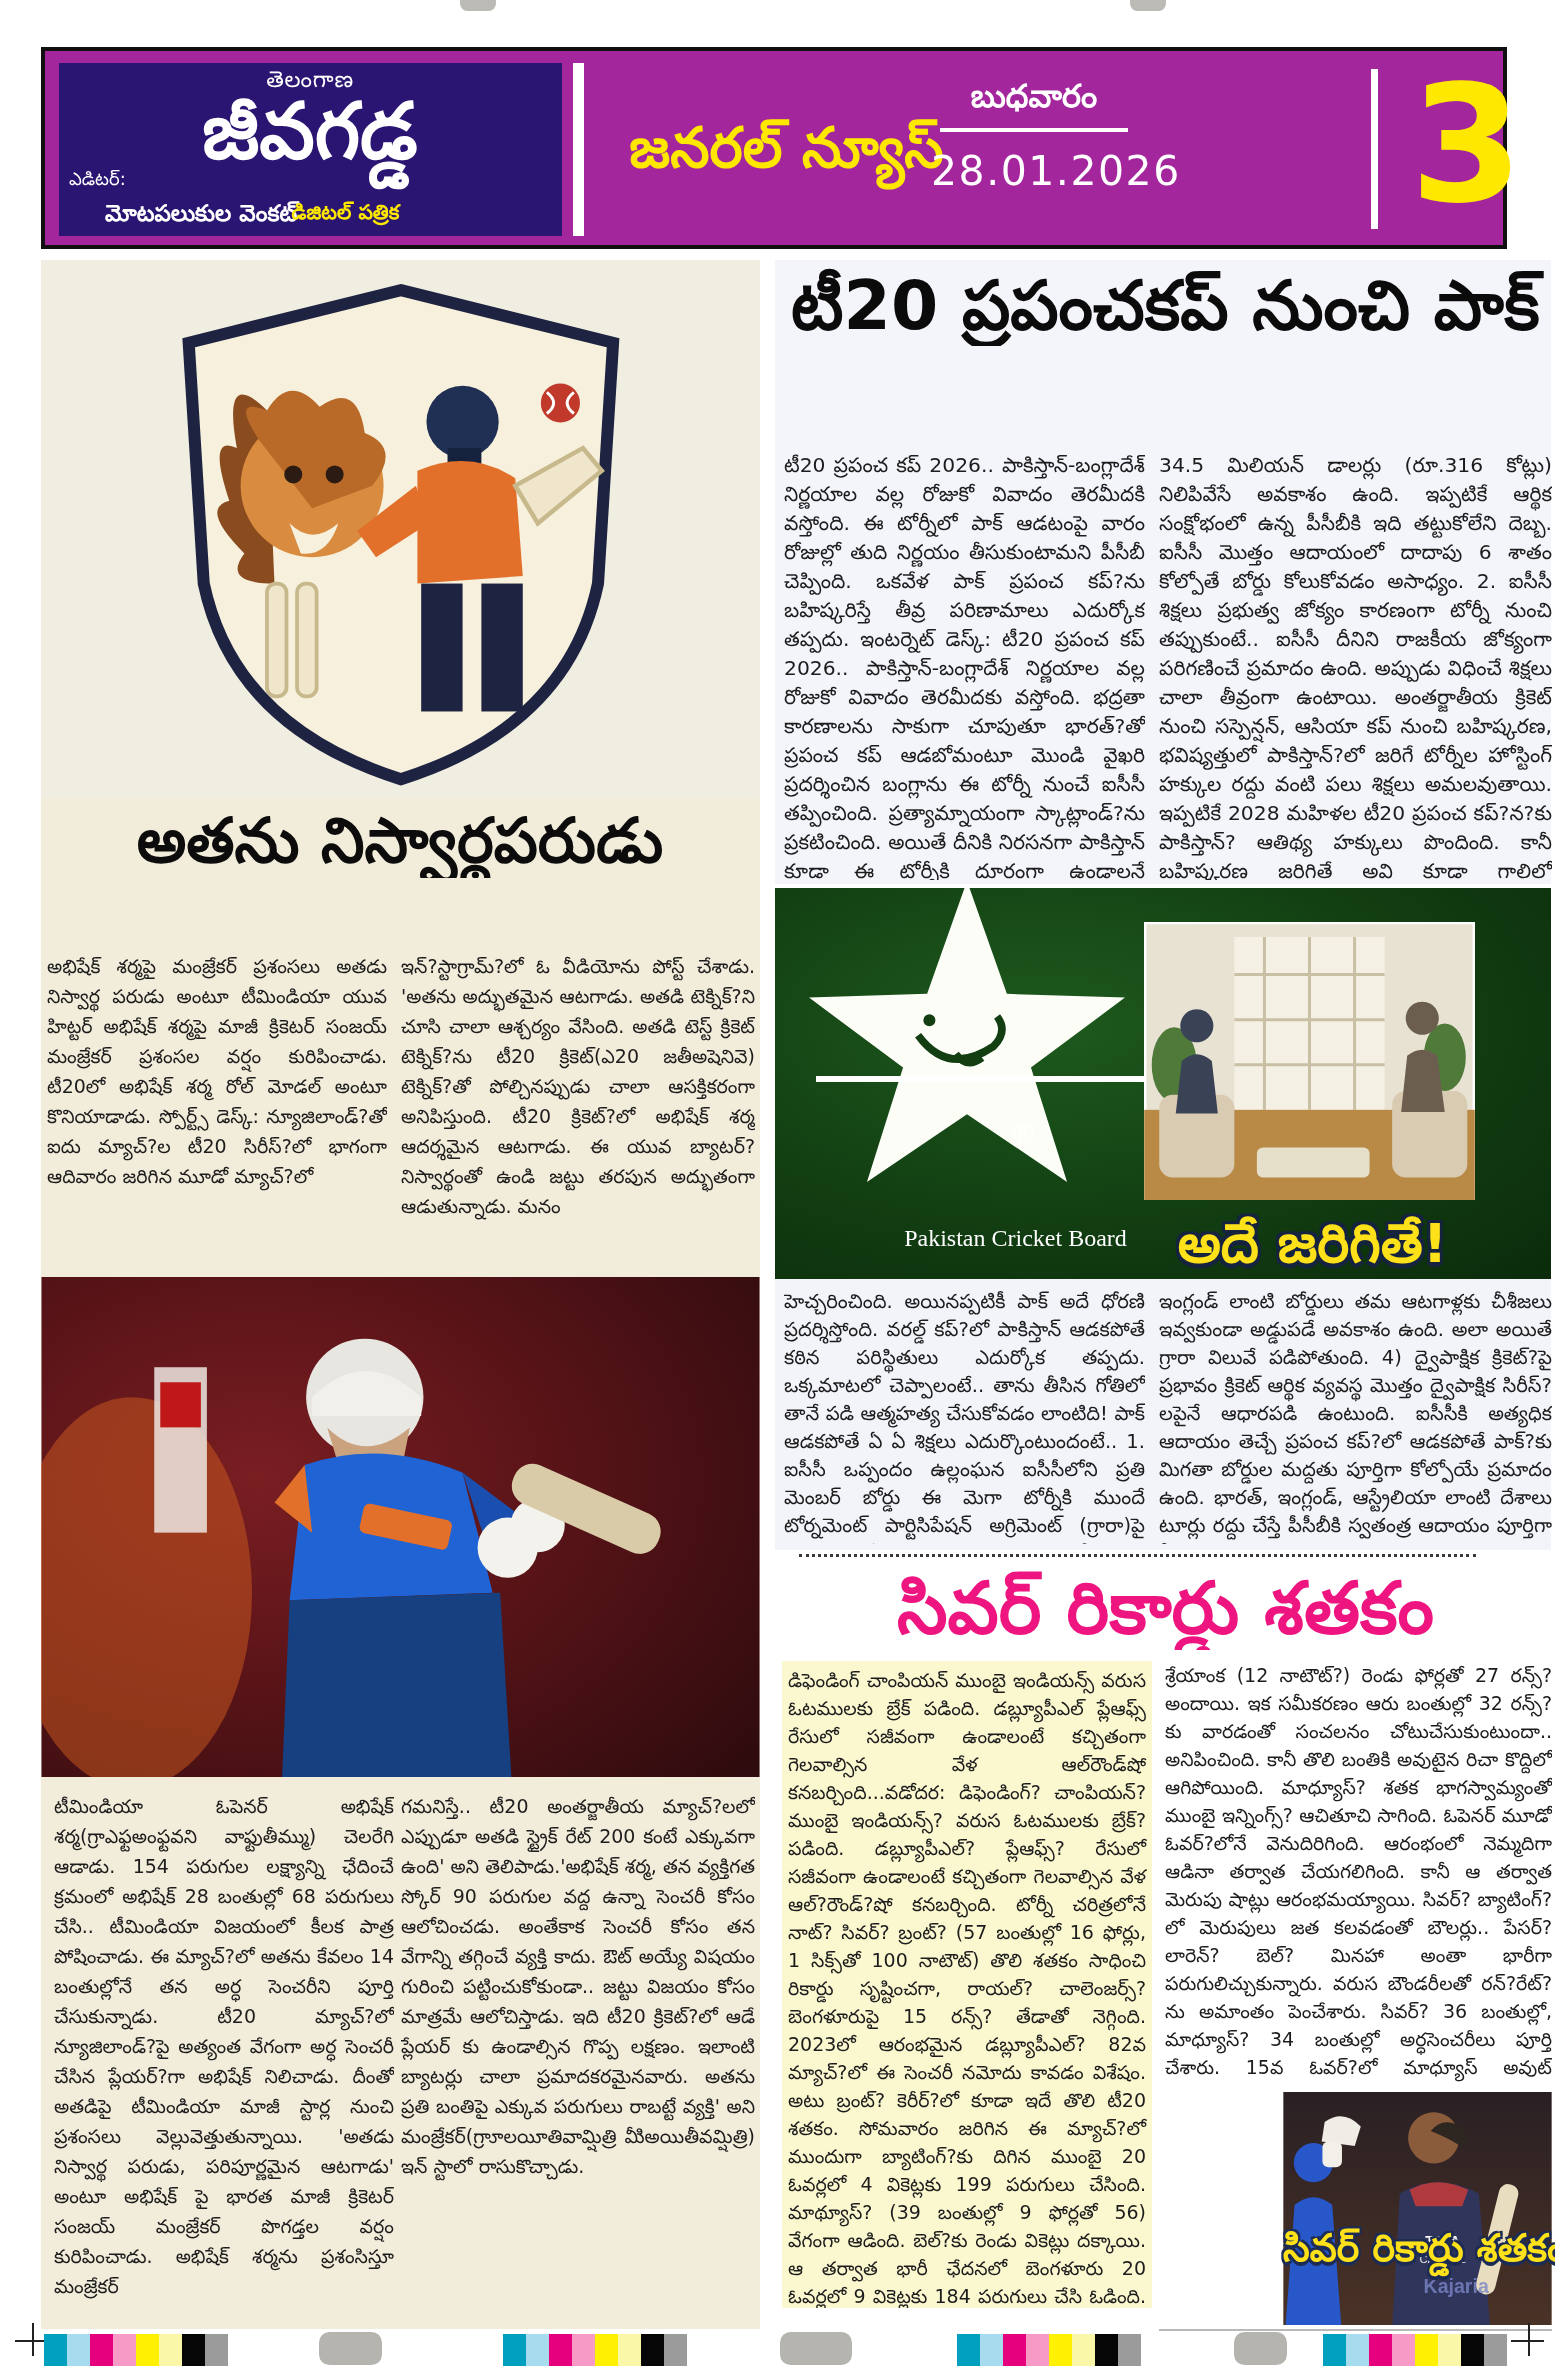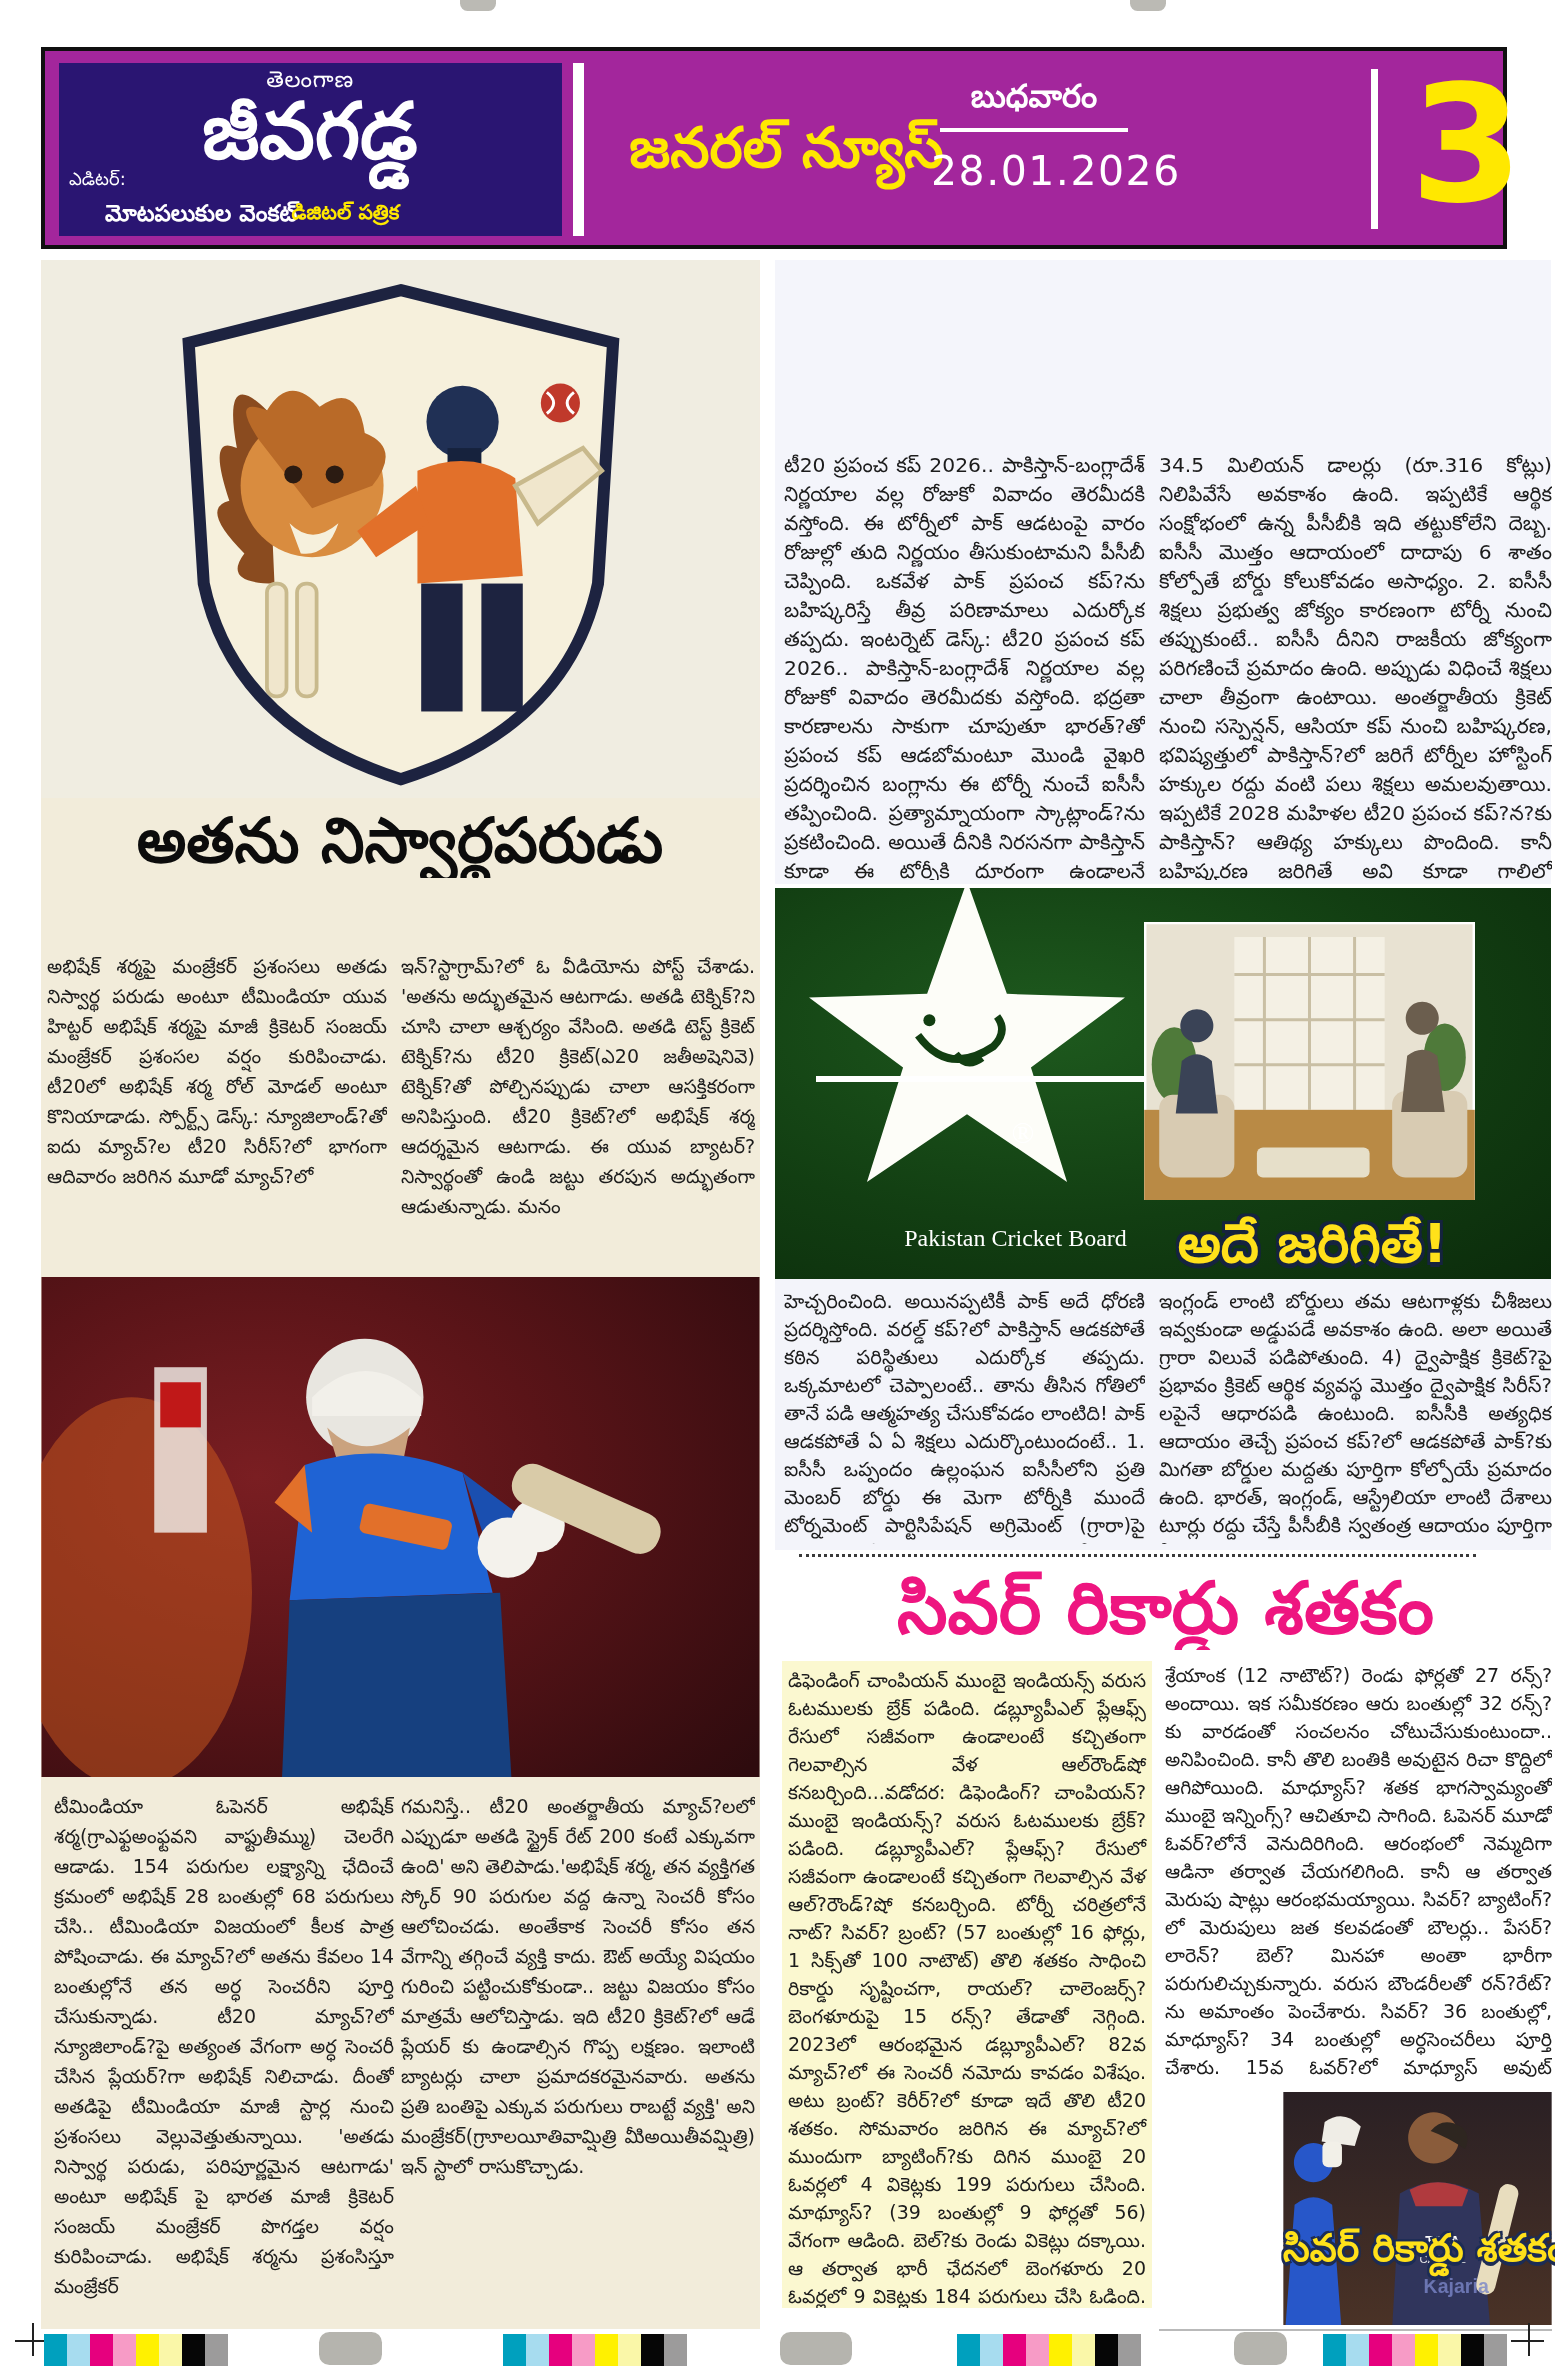--- a/index.html
+++ b/index.html
@@ -153,20 +153,21 @@
         <rect x="640" y="240" width="210" height="56" rx="26" fill="#D9CBA8" transform="rotate(24 640 240)"></rect>
         <path d="M330 430 L610 420 L625 665 L320 665 Z" fill="#16407F"></path>
       </svg>
     </div>
 
     <div class="abs body-text l-bcol1">టీమిండియా ఓపెనర్ అభిషేక్ శర్మ(గ్రాఎఫ్టఅంఫ్టవని వాఫ్టుతీమ్ము) చెలరేగి ఆడాడు. 154 పరుగుల లక్ష్యాన్ని ఛేదించే క్రమంలో అభిషేక్ 28 బంతుల్లో 68 పరుగులు చేసి.. టీమిండియా విజయంలో కీలక పాత్ర పోషించాడు. ఈ మ్యాచ్?లో అతను కేవలం 14 బంతుల్లోనే తన అర్ధ సెంచరీని పూర్తి చేసుకున్నాడు. టీ20 మ్యాచ్?లో న్యూజిలాండ్?పై అత్యంత వేగంగా అర్ధ సెంచరీ చేసిన ప్లేయర్?గా అభిషేక్ నిలిచాడు. దీంతో అతడిపై టీమిండియా మాజీ స్టార్ల నుంచి ప్రశంసలు వెల్లువెత్తుతున్నాయి. 'అతడు నిస్వార్థ పరుడు, పరిపూర్ణమైన ఆటగాడు' అంటూ అభిషేక్ పై భారత మాజీ క్రికెటర్ సంజయ్ మంజ్రేకర్ పొగడ్తల వర్షం కురిపించాడు. అభిషేక్ శర్మను ప్రశంసిస్తూ మంజ్రేకర్</div>
     <div class="abs body-text l-bcol2">గమనిస్తే.. టీ20 అంతర్జాతీయ మ్యాచ్?లలో ఎప్పుడూ అతడి స్ట్రైక్ రేట్ 200 కంటే ఎక్కువగా ఉంది' అని తెలిపాడు.'అభిషేక్ శర్మ, తన వ్యక్తిగత స్కోర్ 90 పరుగుల వద్ద ఉన్నా సెంచరీ కోసం ఆలోచించడు. అంతేకాక సెంచరీ కోసం తన వేగాన్ని తగ్గించే వ్యక్తి కాదు. ఔట్ అయ్యే విషయం గురించి పట్టించుకోకుండా.. జట్టు విజయం కోసం మాత్రమే ఆలోచిస్తాడు. ఇది టీ20 క్రికెట్?లో ఆడే ప్లేయర్ కు ఉండాల్సిన గొప్ప లక్షణం. ఇలాంటి బ్యాటర్లు చాలా ప్రమాదకరమైనవారు. అతను ప్రతి బంతిపై ఎక్కువ పరుగులు రాబట్టే వ్యక్తి' అని మంజ్రేకర్(గ్రాూలయీతివామ్షిత్రి మీిఅయితీవమ్షిత్రి) ఇన్ స్టాలో రాసుకొచ్చాడు.</div>
   </div>
 
   <div class="abs tr-panel"></div>
+  <div class="abs tr-h1">టీ20 ప్రపంచకప్ నుంచి పాక్</div>
   <div class="abs body-text tr-col tr-col1">టీ20 ప్రపంచ కప్ 2026.. పాకిస్తాన్-బంగ్లాదేశ్ నిర్ణయాల వల్ల రోజుకో వివాదం తెరమీదకి వస్తోంది. ఈ టోర్నీలో పాక్ ఆడటంపై వారం రోజుల్లో తుది నిర్ణయం తీసుకుంటామని పీసీబీ చెప్పింది. ఒకవేళ పాక్ ప్రపంచ కప్?ను బహిష్కరిస్తే తీవ్ర పరిణామాలు ఎదుర్కోక తప్పదు. ఇంటర్నెట్ డెస్క్: టీ20 ప్రపంచ కప్ 2026.. పాకిస్తాన్-బంగ్లాదేశ్ నిర్ణయాల వల్ల రోజుకో వివాదం తెరమీదకు వస్తోంది. భద్రతా కారణాలను సాకుగా చూపుతూ భారత్?తో ప్రపంచ కప్ ఆడబోమంటూ మొండి వైఖరి ప్రదర్శించిన బంగ్లాను ఈ టోర్నీ నుంచే ఐసీసీ తప్పించింది. ప్రత్యామ్నాయంగా స్కాట్లాండ్?ను ప్రకటించింది. అయితే దీనికి నిరసనగా పాకిస్తాన్ కూడా ఈ టోర్నీకి దూరంగా ఉండాలనే ఆలోచనలోనే ఉంది. ఇప్పటికే జట్టును ప్రకటించినప్పటికీ.. తమ ప్రభుత్వ తుది నిర్ణయాన్ని బట్టే వరల్డ్ కప్ ఆడాలా? వద్దా? అనే దానిపై స్పష్టతనిస్తామని పీసీబీ ఛైర్మన్ నఖ్వీ చెప్పిన విషయం తెలిసిందే. ఈ నేపథ్యంలో నఖ్వీ.. పాక్ పీఎంతో భేటీ అయ్యాడు. కాగా పాక్ పీఎం షరీఫ్.. ఈ విషయంపై వారంలోగా తమ తుది నిర్ణయాన్ని వెల్లడిస్తామని చెప్పినట్లు సమాచారం. నఖ్వీ వ్యాఖ్యల ప్రకారం ఒకవేళ ప్రభుత్వ అనుమతి లేకపోతే పాక్.. ప్రపంచ కప్ ఆడదు. ఈ విషయంపై ఇప్పటికే ఐసీసీ.. పీసీబీ</div>
   <div class="abs body-text tr-col tr-col2">34.5 మిలియన్ డాలర్లు (రూ.316 కోట్లు) నిలిపివేసే అవకాశం ఉంది. ఇప్పటికే ఆర్థిక సంక్షోభంలో ఉన్న పీసీబీకి ఇది తట్టుకోలేని దెబ్బ. ఐసీసీ మొత్తం ఆదాయంలో దాదాపు 6 శాతం కోల్పోతే బోర్డు కోలుకోవడం అసాధ్యం. 2. ఐసీసీ శిక్షలు ప్రభుత్వ జోక్యం కారణంగా టోర్నీ నుంచి తప్పుకుంటే.. ఐసీసీ దీనిని రాజకీయ జోక్యంగా పరిగణించే ప్రమాదం ఉంది. అప్పుడు విధించే శిక్షలు చాలా తీవ్రంగా ఉంటాయి. అంతర్జాతీయ క్రికెట్ నుంచి సస్పెన్షన్, ఆసియా కప్ నుంచి బహిష్కరణ, భవిష్యత్తులో పాకిస్తాన్?లో జరిగే టోర్నీల హోస్టింగ్ హక్కుల రద్దు వంటి పలు శిక్షలు అమలవుతాయి. ఇప్పటికే 2028 మహిళల టీ20 ప్రపంచ కప్?న?కు పాకిస్తాన్? ఆతిథ్య హక్కులు పొందింది. కానీ బహిష్కరణ జరిగితే అవి కూడా గాలిలో కలిసిపోతాయి. ఇక్కడ ఆసక్తికరమైన విషయం ఏంటంటే.. ఆసియా క్రికెట్ కౌన్సిల్ ఛైర్మన్?గా ఉన్నది కూడా నఖ్వినే! 3. పీఎస్ఎల్?కు 'నో అబ్జెక్షన్' పాకిస్తాన్ సూపర్ లీగ్ (గ్రారా) అనేది పీసీబీకి ప్రాణం లాంటిది. కానీ అది విదేశీ ఆటగాళ్ల మీదే ఎక్కువగా ఆధారపడి ఉంది. ప్రపంచ కప్?ను బహిష్కరిస్తే ఐసీసీ ఆదేశాలతో ఆస్ట్రేలియా,</div>
 
   <div class="abs pcb">
     <svg class="abs" style="left:30px;top:-7.5px;" width="324" height="331" viewBox="0 0 430 440">
       <path d="M215 0 L268 150 L425 155 L300 248 L348 400 L215 310 L82 400 L130 248 L5 155 L162 150 Z" fill="#FDFDF8"></path>
       <path d="M150 205 Q190 260 250 220 Q270 200 255 180 M200 230 Q215 250 235 235" stroke="#123E12" stroke-width="10" fill="none"></path>
       <circle cx="165" cy="185" r="8" fill="#123E12"></circle>
     </svg>
     <div class="abs pcb-short"><span class="pcb-reg">®</span></div>

